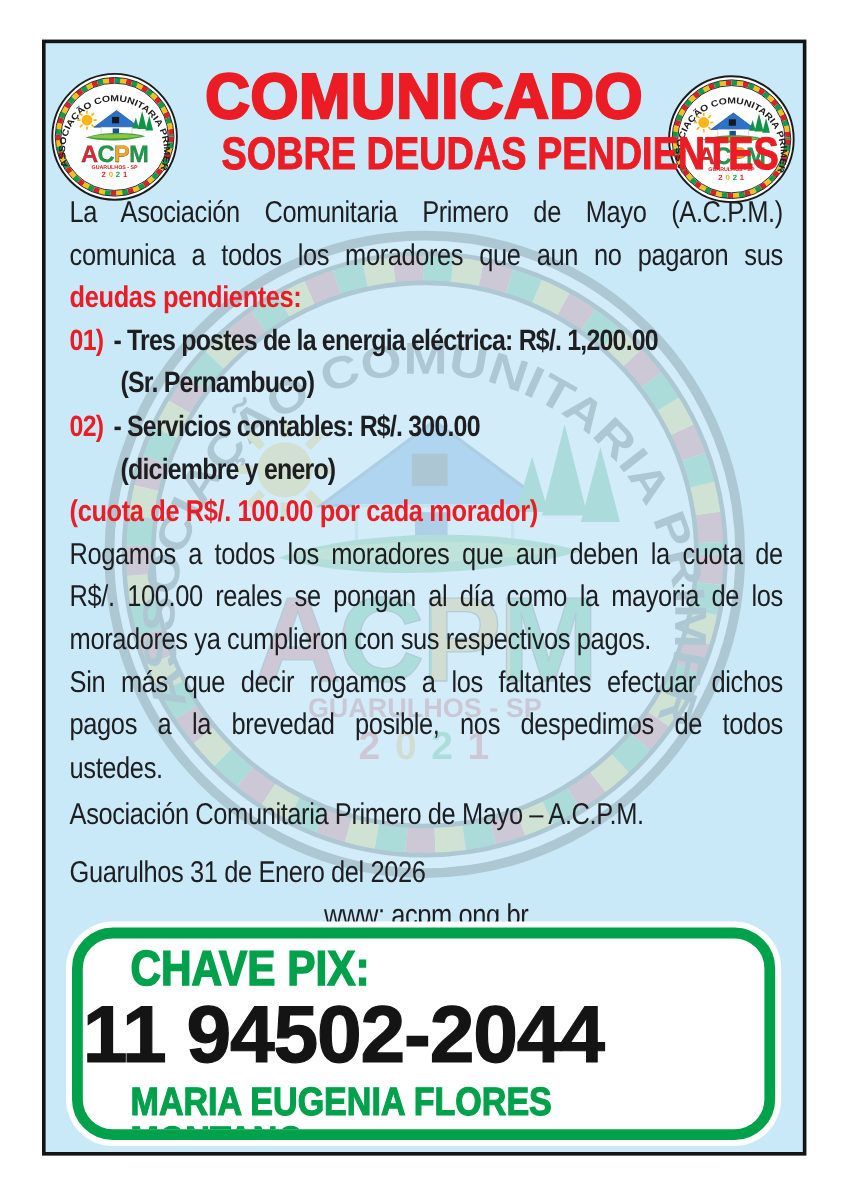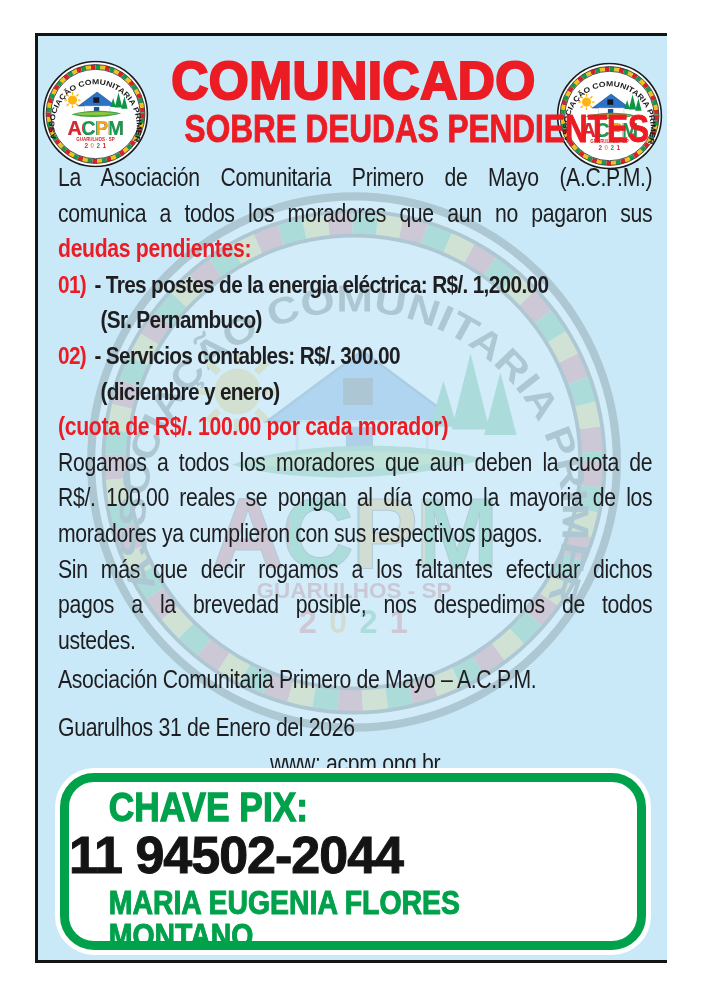--- a/index.html
+++ b/index.html
@@ -1,17 +1,17 @@
 <!DOCTYPE html>
 <html><head>
 <meta charset="utf-8">
 <style>
   html,body{margin:0;padding:0;background:#ffffff;}
-  .page{position:relative;width:651px;height:1000px;background:#ffffff;overflow:hidden;
-        font-family:"Liberation Sans", sans-serif;padding-left:16px;}
+  .page{position:relative;width:707px;height:1000px;background:#ffffff;overflow:hidden;
+        font-family:"Liberation Sans", sans-serif;}
   .panel{position:absolute;left:35px;top:33px;width:637px;height:930px;box-sizing:border-box;
          background:#cae9f8;border:3px solid #141414;}
   
   .watermark{position:absolute;left:45px;top:155px;width:542px;height:542px;opacity:0.16;}
   
   .logo{position:absolute;width:107px;height:112px;}
   .logo-left{left:4px;top:22px;}
   .logo-right{right:6px;top:24px;}
   .titles{position:absolute;left:112px;right:112px;top:18px;text-align:center;color:#ec1c24;}
   .title{font-size:53px;font-weight:bold;line-height:1.0;letter-spacing:0.5px;
@@ -30,21 +30,21 @@
   .sub-line{font-weight:bold;font-size:24.5px;letter-spacing:-0.8px;margin-left:50px;}
   .sig{margin-top:4px;}
   .dateline{margin-top:12px;}
   .web{text-align:center;}
   
   .pixbox{position:absolute;left:22px;top:737px;width:586px;height:177px;box-sizing:border-box;
           background:#ffffff;border:9px solid #00a14b;border-radius:34px;
           box-shadow:0 0 0 5px #ffffff;text-align:left;overflow:hidden;}
   .pix-heading{margin-top:5px;font-size:41px;font-weight:bold;color:#00a14b;line-height:1.0;
                -webkit-text-stroke:1.3px #00a14b;transform:scaleX(0.86);transform-origin:center top;}
-  .pix-phone{font-size:52px;font-weight:bold;color:#141414;line-height:1.0;margin-top:1px;
+  .pix-phone{font-size:67px;font-weight:bold;color:#141414;line-height:1.0;margin-top:1px;
              letter-spacing:-1px;-webkit-text-stroke:1px #141414;}
   .pix-name{font-size:33px;font-weight:bold;color:#00a14b;line-height:1.0;margin-top:5px;
             -webkit-text-stroke:1px #00a14b;transform:scaleX(0.86);transform-origin:center top;}
   svg text{font-family:"Liberation Sans", sans-serif;}
 </style>
 </head>
 <body>
 
 <svg width="0" height="0" style="position:absolute" aria-hidden="true">
   <defs>

